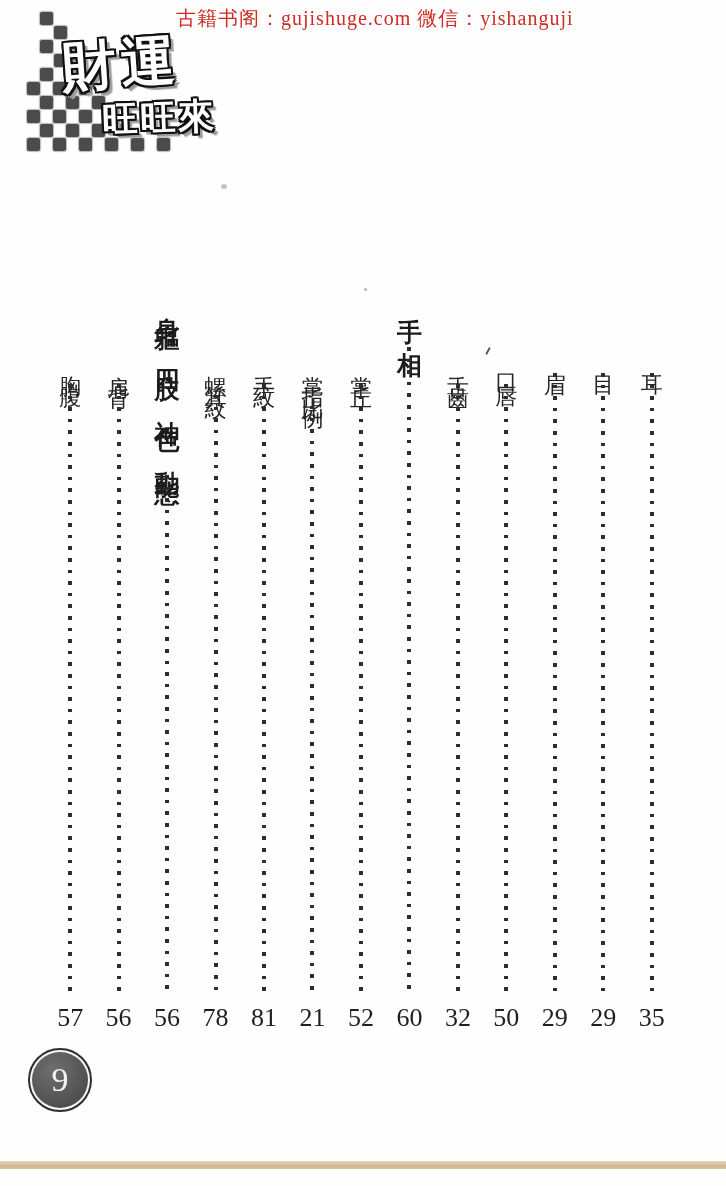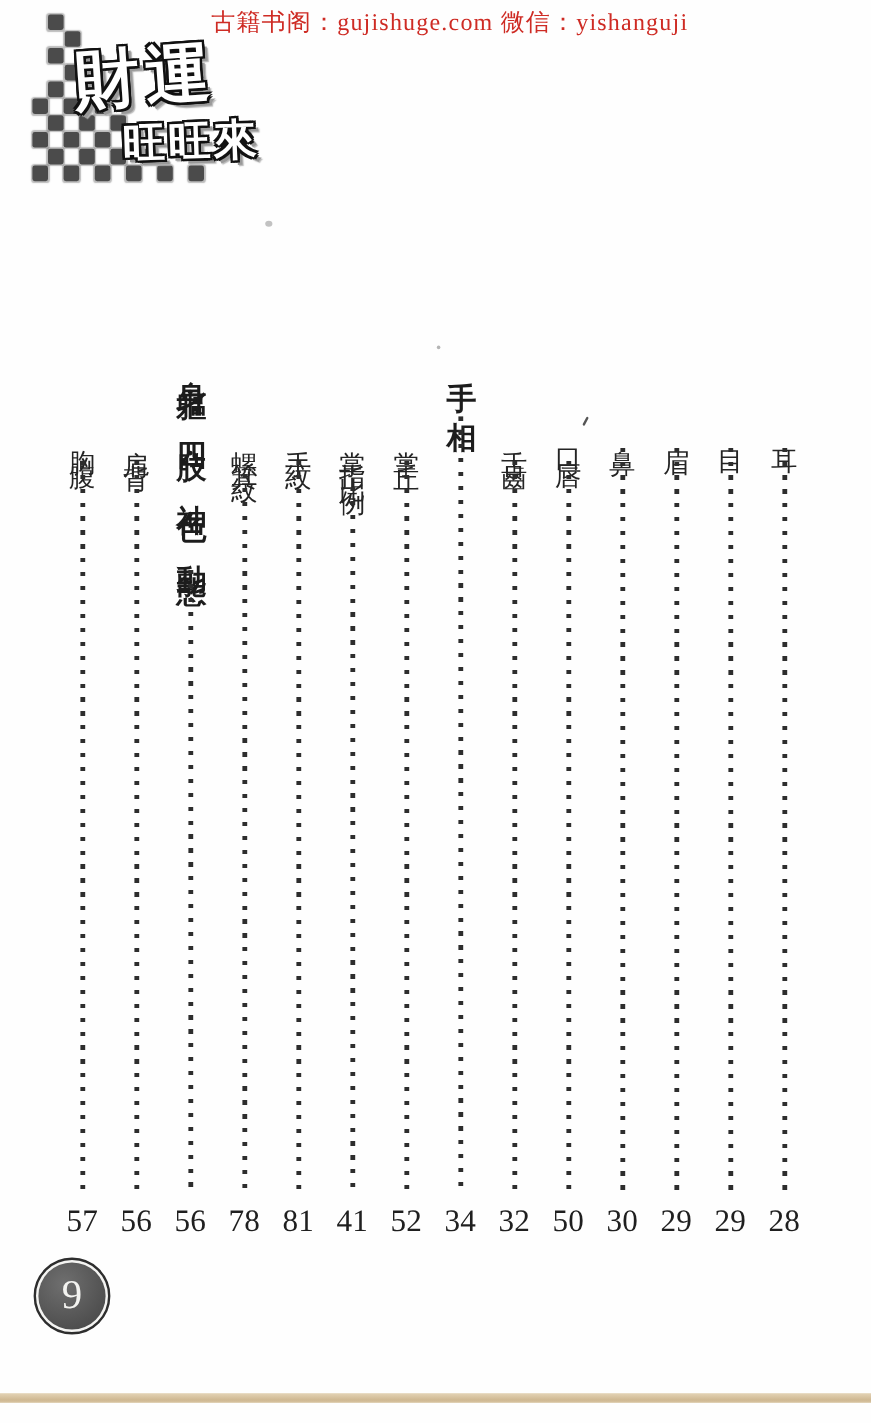--- a/index.html
+++ b/index.html
@@ -131,69 +131,64 @@
   </div>
 
   <div class="speck s1"></div>
   <div class="speck s2"></div>
   <div class="speck s3"></div>
 
   <div class="toc" id="toc">
   <div class="col entry">
     <div class="col-label">耳</div>
     <div class="col-dots"></div>
-    <div class="col-page">28</div>
+    <div class="col-page">35</div>
   </div>
 
   <div class="col entry">
     <div class="col-label">目</div>
     <div class="col-dots"></div>
     <div class="col-page">29</div>
   </div>
 
   <div class="col entry">
     <div class="col-label">眉</div>
     <div class="col-dots"></div>
     <div class="col-page">29</div>
   </div>
 
-  <div class="col entry">
-    <div class="col-label">鼻</div>
-    <div class="col-dots"></div>
-    <div class="col-page">30</div>
-  </div>
 
   <div class="col entry">
     <div class="col-label">口唇</div>
     <div class="col-dots"></div>
     <div class="col-page">50</div>
   </div>
 
   <div class="col entry">
     <div class="col-label">舌齒</div>
     <div class="col-dots"></div>
     <div class="col-page">32</div>
   </div>
 
   <div class="col section spaced">
     <div class="col-label">手相</div>
     <div class="col-dots"></div>
-    <div class="col-page">34</div>
+    <div class="col-page">60</div>
   </div>
 
   <div class="col entry">
     <div class="col-label">掌丘</div>
     <div class="col-dots"></div>
     <div class="col-page">52</div>
   </div>
 
   <div class="col entry">
     <div class="col-label">掌指比例</div>
     <div class="col-dots"></div>
-    <div class="col-page">41</div>
+    <div class="col-page">21</div>
   </div>
 
   <div class="col entry">
     <div class="col-label">手紋</div>
     <div class="col-dots"></div>
     <div class="col-page">81</div>
   </div>
 
   <div class="col entry">
     <div class="col-label">螺箕紋</div>

